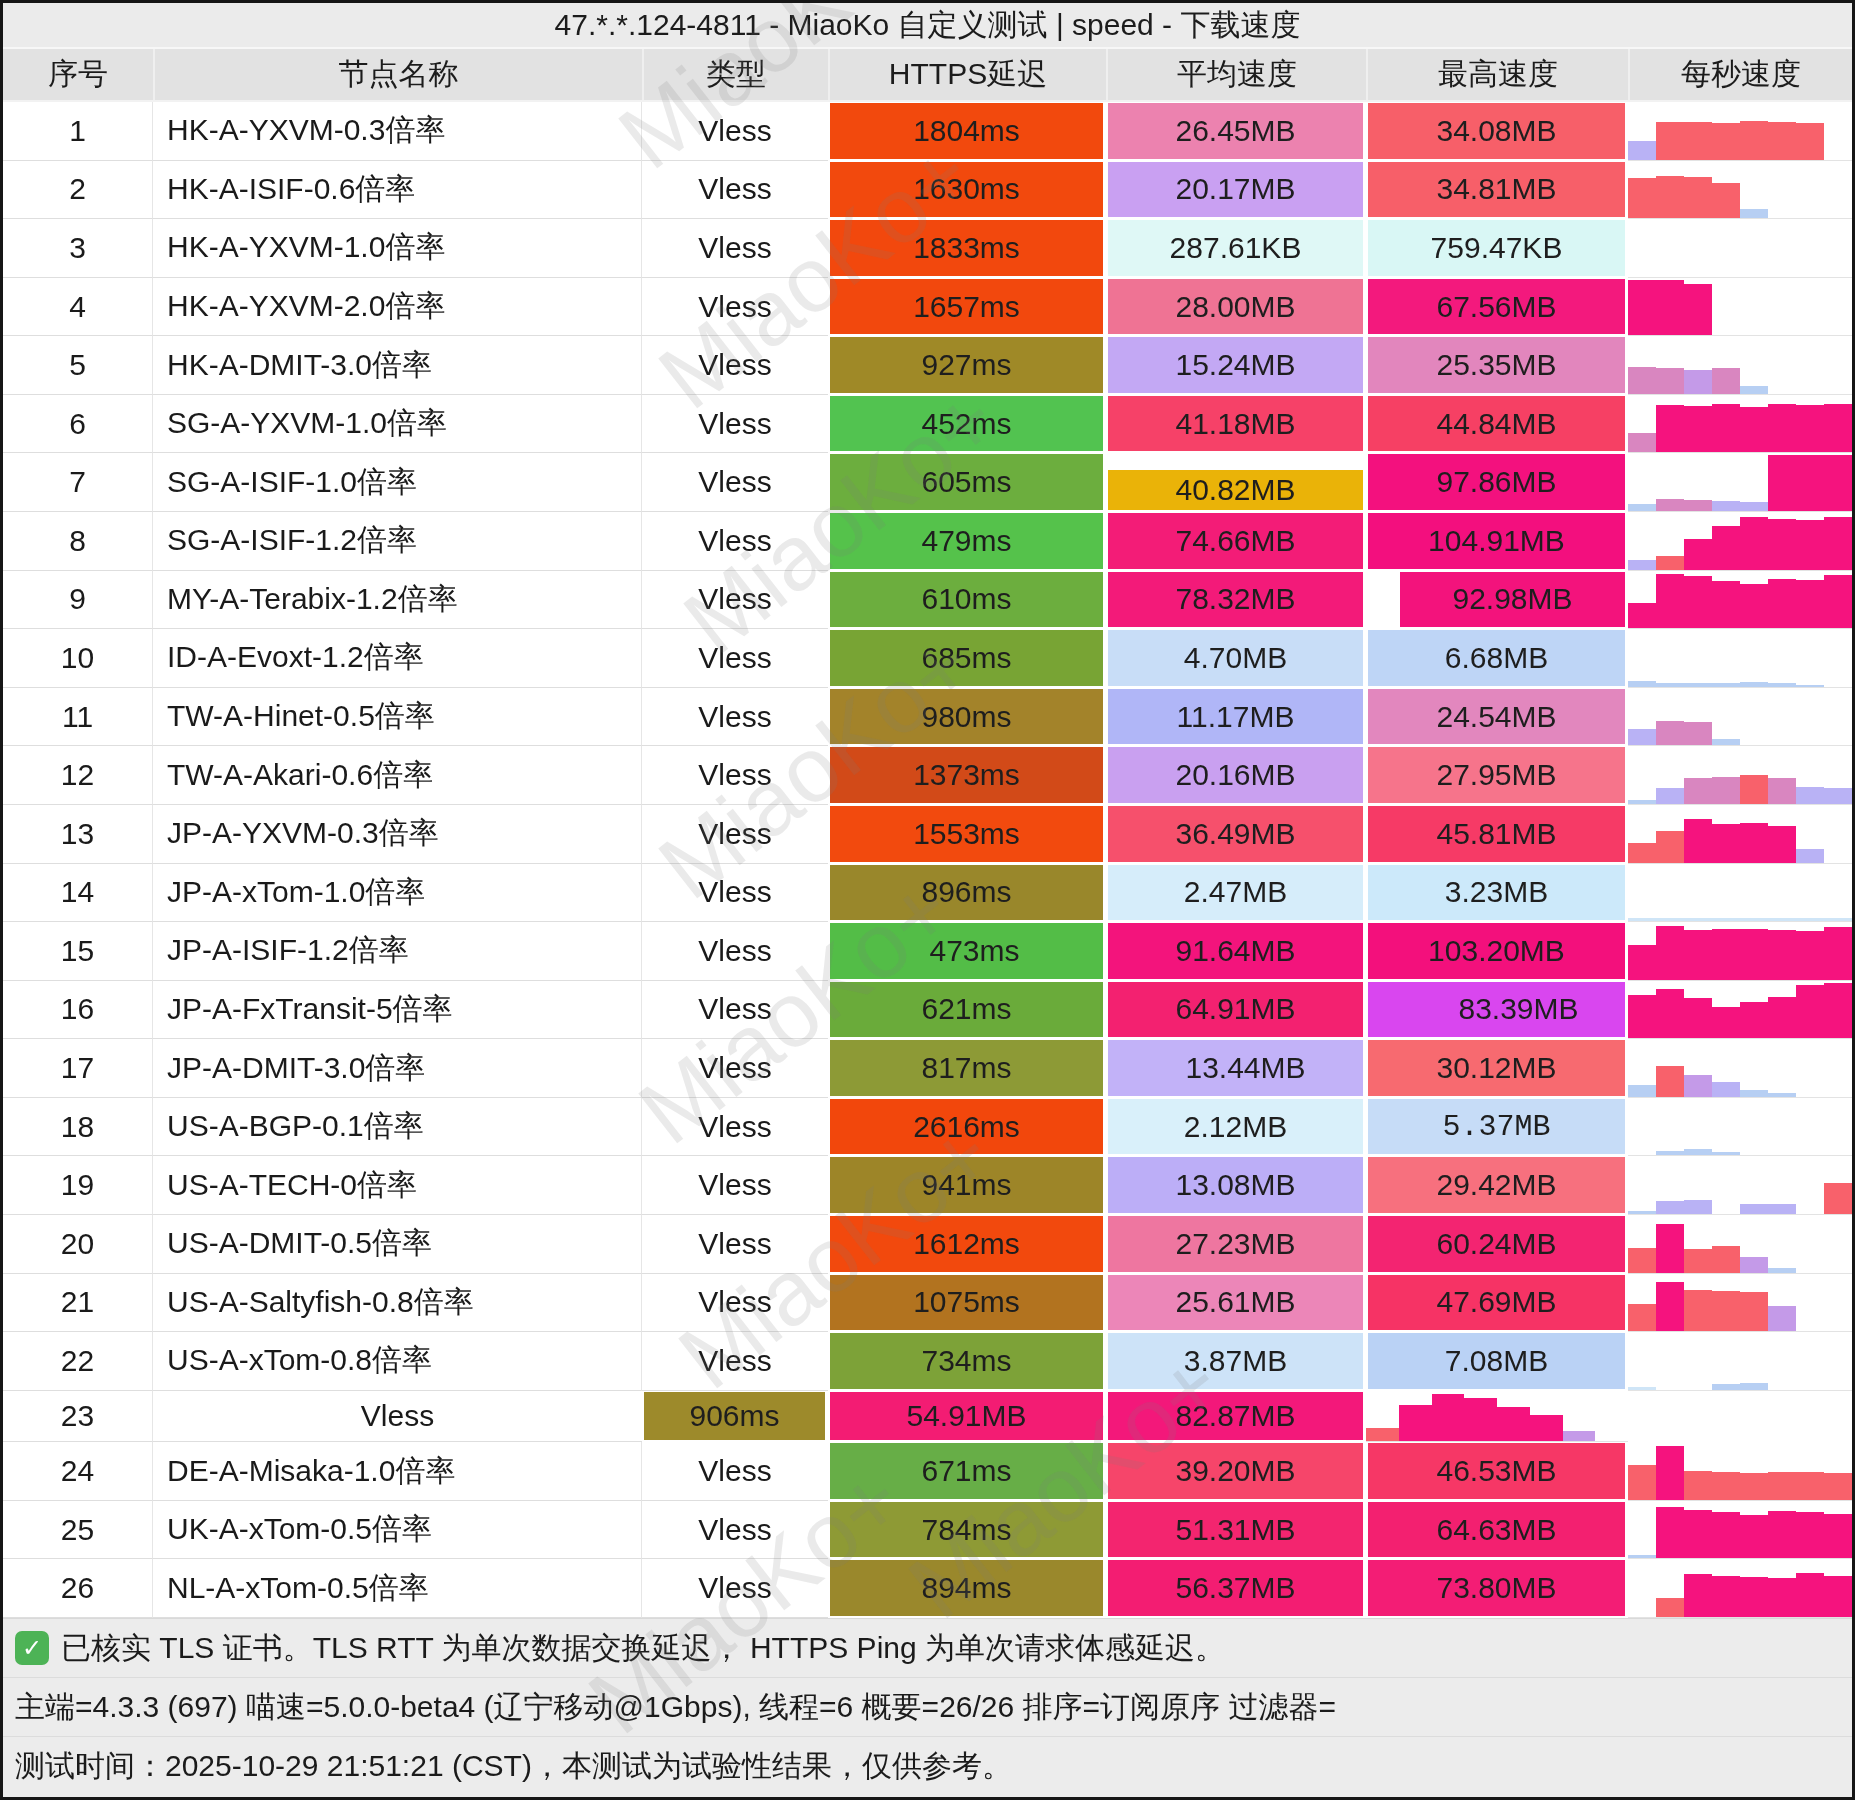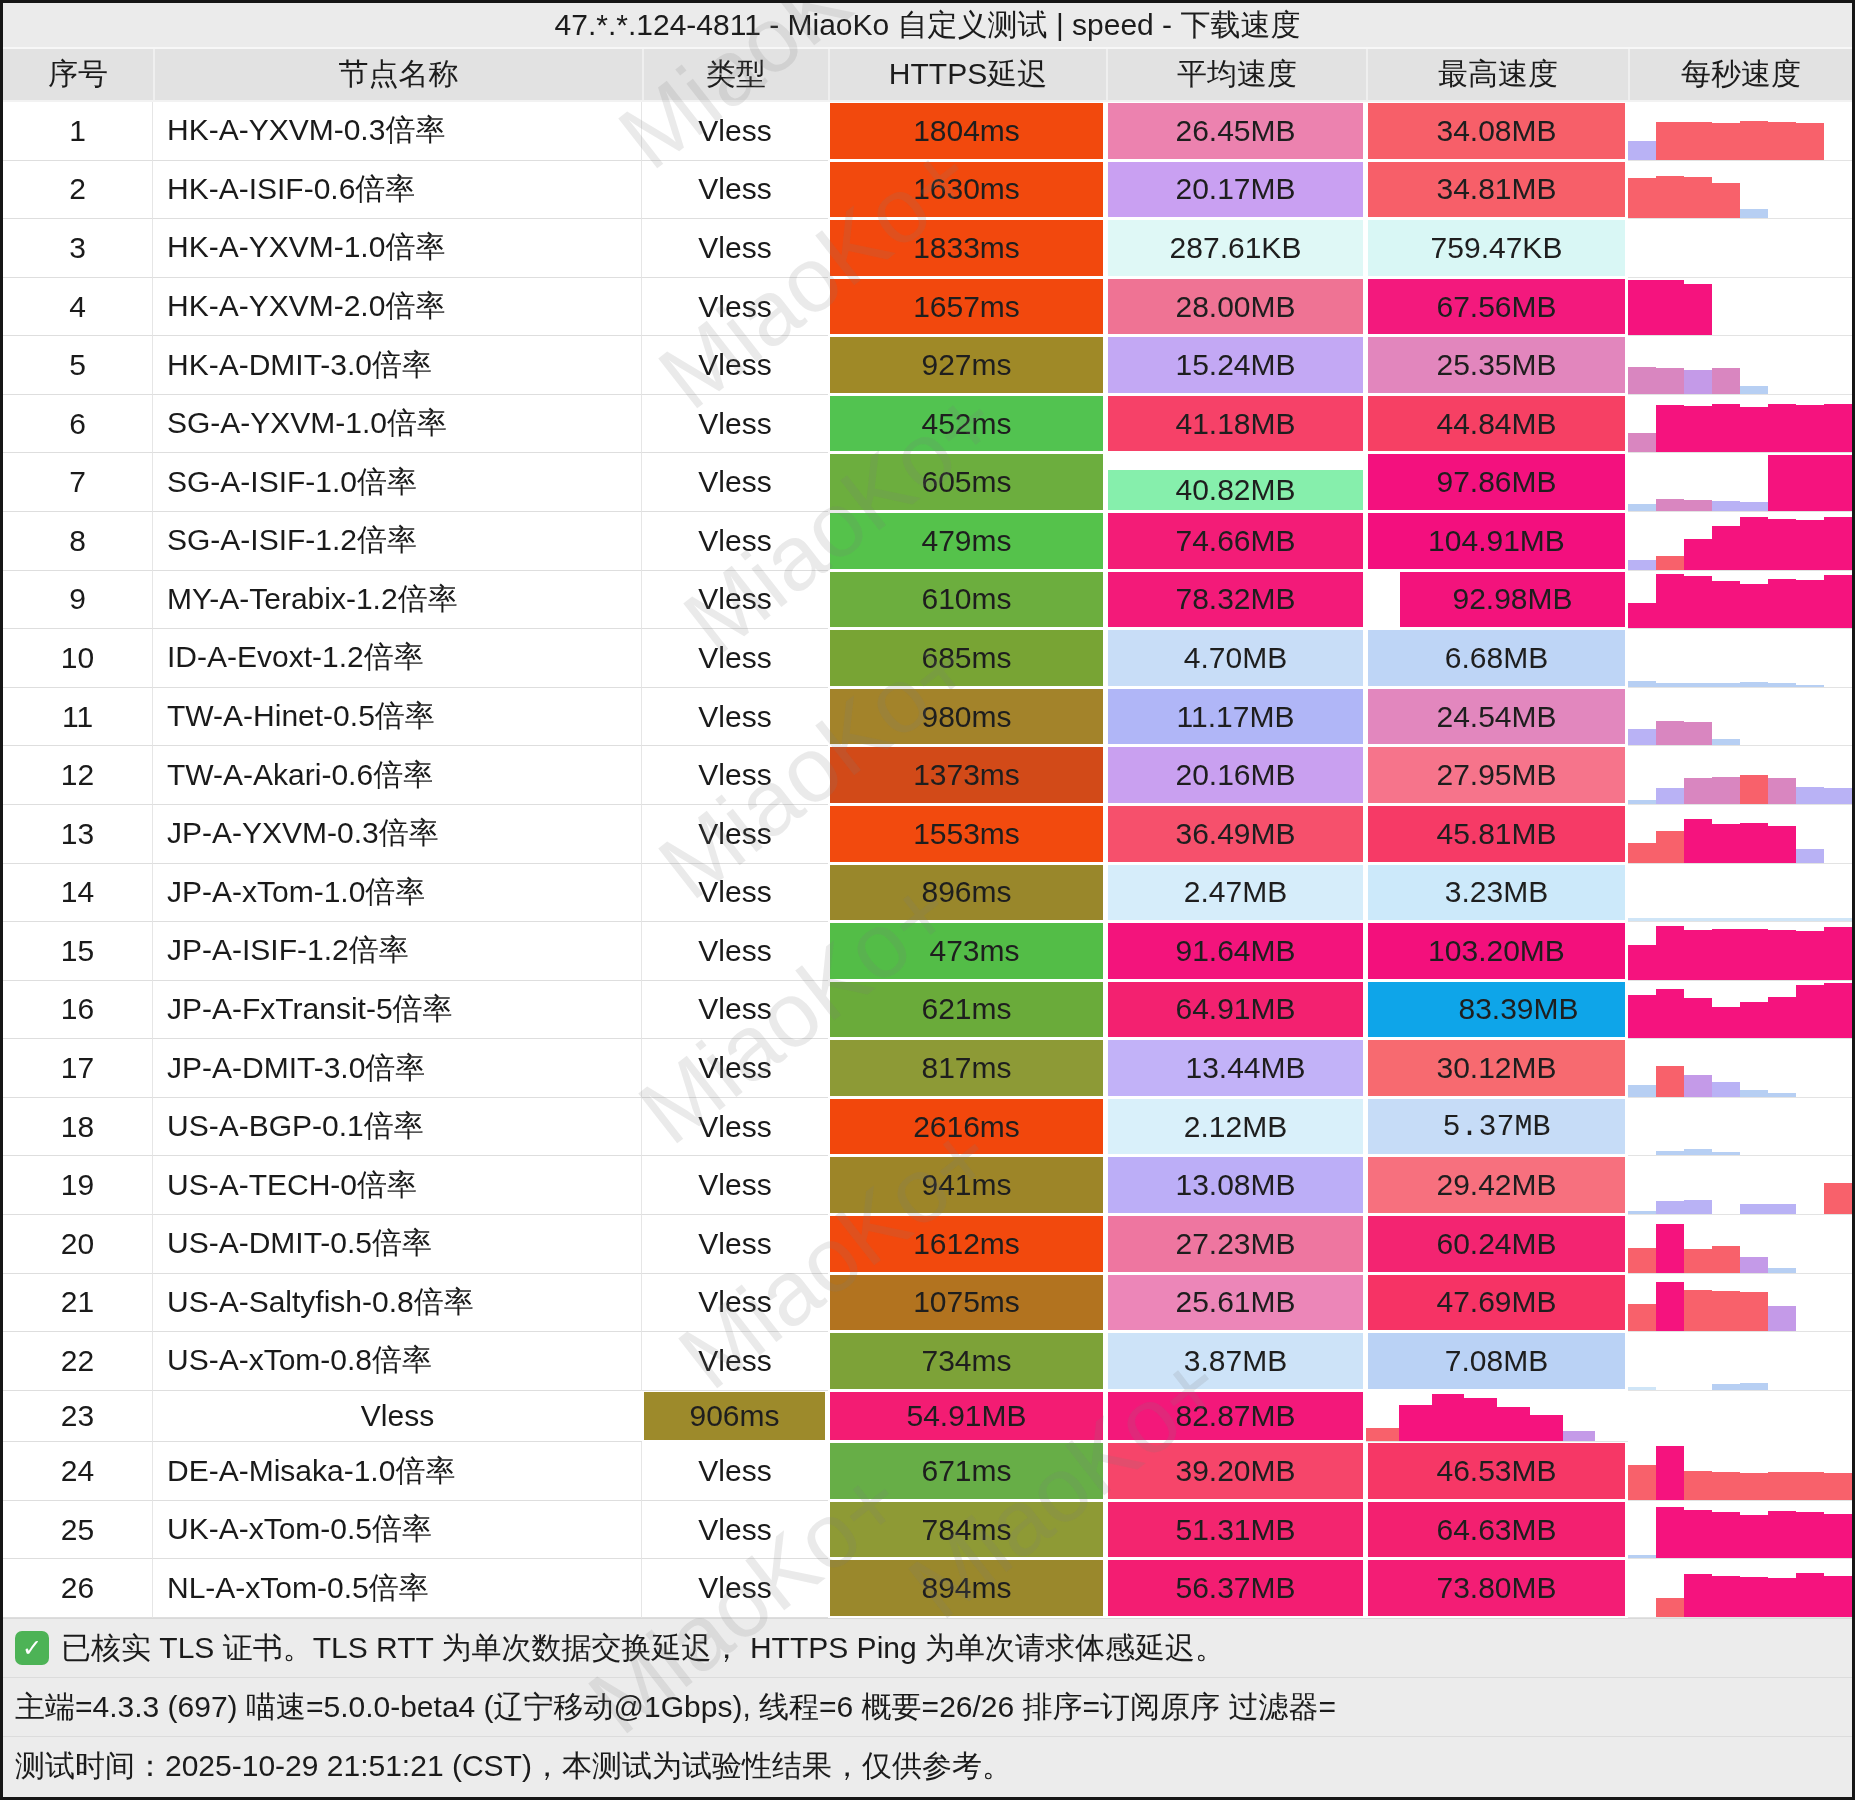--- a/index.html
+++ b/index.html
@@ -254,21 +254,21 @@
         </div>
       </div>
       <div class="row">
         <div class="cell c-idx">7</div>
         <div class="cell c-name">SG-A-ISIF-1.0倍率</div>
         <div class="cell c-type">Vless</div>
         <div class="cell c-fill">
           <div class="fill" style="background: rgb(108, 174, 62);">605ms</div>
         </div>
         <div class="cell c-fill">
-          <div class="fill" style="background: #86efac; margin-top: 16px;">40.82MB</div>
+          <div class="fill" style="background: #eab308; margin-top: 16px;">40.82MB</div>
         </div>
         <div class="cell c-fill">
           <div class="fill" style="background: rgb(243, 17, 126);">97.86MB</div>
         </div>
         <div class="cell c-spark">
           <div class="spark">
             <div class="sbar" style="height: 12%; background: rgb(183, 207, 243);"></div>
             <div class="sbar" style="height: 22%; background: rgb(217, 134, 192);"></div>
             <div class="sbar" style="height: 20%; background: rgb(217, 134, 192);"></div>
             <div class="sbar" style="height: 18%; background: rgb(185, 178, 245);"></div>
@@ -491,21 +491,21 @@
         <div class="cell c-idx">16</div>
         <div class="cell c-name">JP-A-FxTransit-5倍率</div>
         <div class="cell c-type">Vless</div>
         <div class="cell c-fill">
           <div class="fill" style="background: rgb(106, 171, 58);">621ms</div>
         </div>
         <div class="cell c-fill">
           <div class="fill" style="background: rgb(243, 33, 112);">64.91MB</div>
         </div>
         <div class="cell c-fill">
-          <div class="fill" style="background: #0ea5e9; padding-left: 44px;">83.39MB</div>
+          <div class="fill" style="background: #d946ef; padding-left: 44px;">83.39MB</div>
         </div>
         <div class="cell c-spark">
           <div class="spark">
             <div class="sbar" style="height: 78%; background: rgb(245, 19, 126);"></div>
             <div class="sbar" style="height: 88%; background: rgb(245, 19, 126);"></div>
             <div class="sbar" style="height: 72%; background: rgb(245, 19, 126);"></div>
             <div class="sbar" style="height: 56%; background: rgb(245, 19, 126);"></div>
             <div class="sbar" style="height: 66%; background: rgb(245, 19, 126);"></div>
             <div class="sbar" style="height: 74%; background: rgb(245, 19, 126);"></div>
             <div class="sbar" style="height: 96%; background: rgb(245, 19, 126);"></div>

